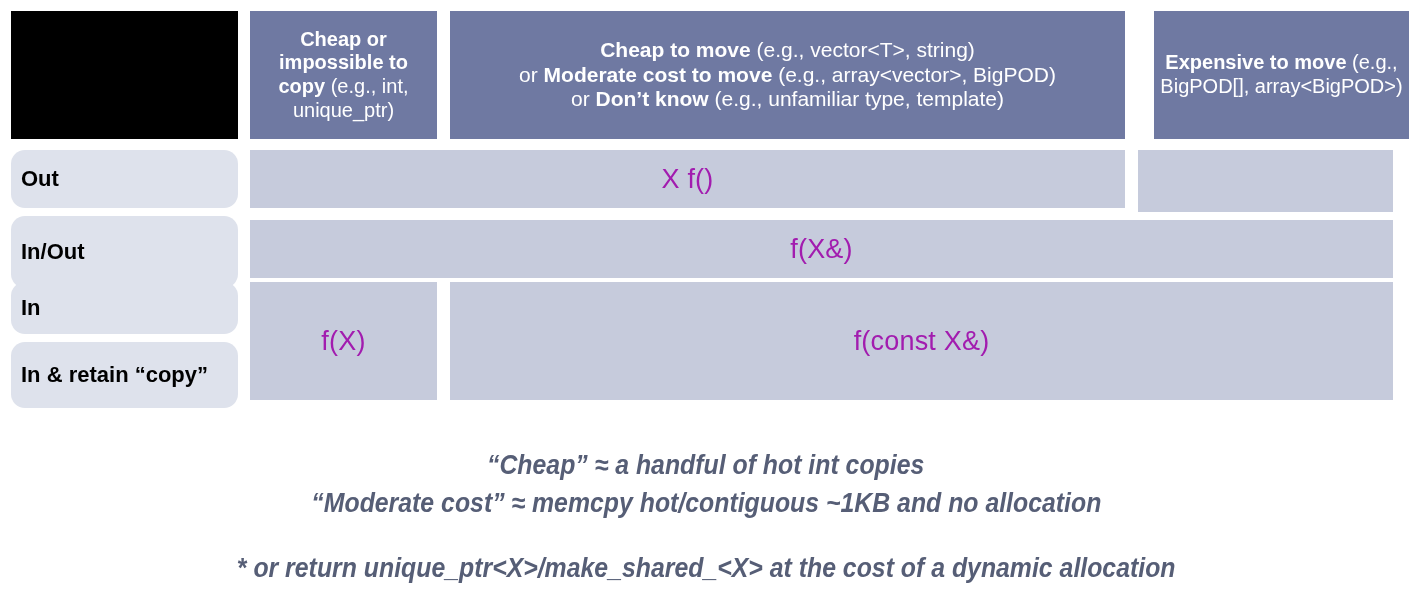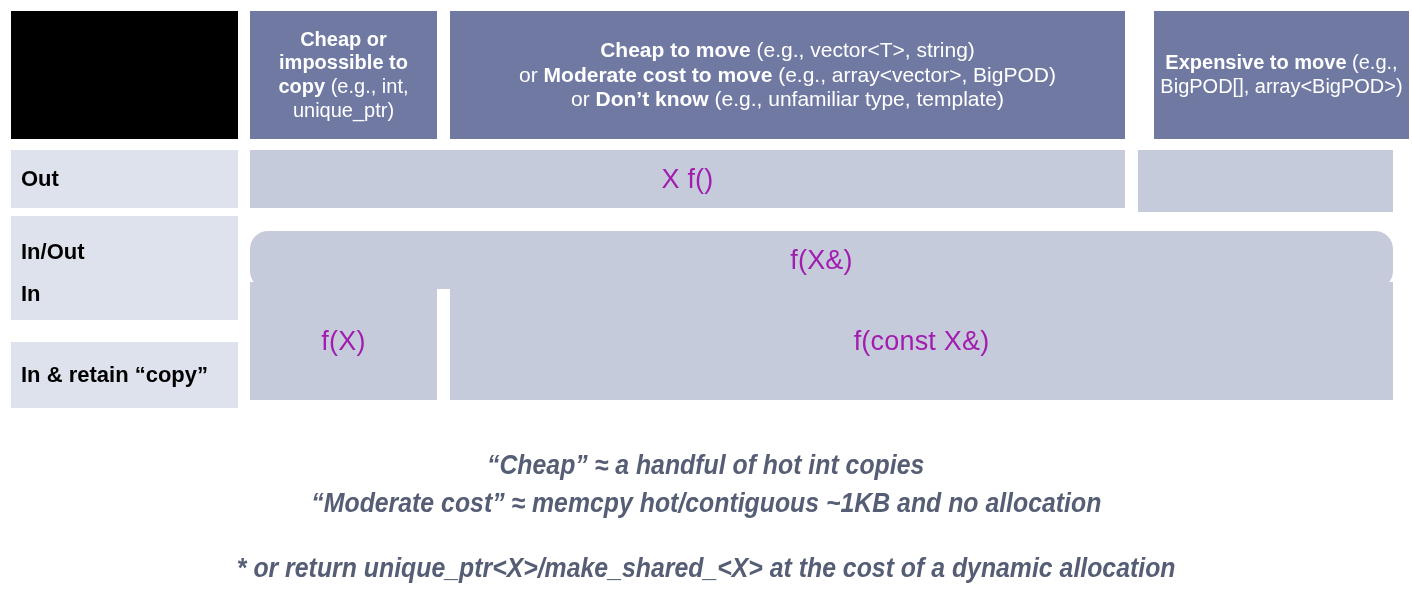--- a/index.html
+++ b/index.html
@@ -71,37 +71,38 @@
   .rowlabel {
     background: #dee2ec;
     color: #000000;
     left: 11px;
     width: 227px;
     justify-content: flex-start;
     text-align: left;
     padding-left: 10px;
     font-size: 22px;
     font-weight: 700;
+    border-radius: 14px;
   }
   .rl-1 { top: 150px; height: 58px; }
   .rl-2 { top: 216px; height: 72px; }
-  .rl-3 { top: 268px; height: 52px; }
+  .rl-3 { top: 282px; height: 52px; }
   .rl-4 { top: 342px; height: 66px; }
 
   
   .datacell {
     background: #c6cbdc;
     color: #a21caf;
     font-size: 27px;
     font-weight: 400;
     letter-spacing: 0.2px;
   }
   .dc-out      { left: 250px;  top: 150px; width: 875px; height: 58px; }
   .dc-out-exp  { left: 1138px; top: 150px; width: 255px; height: 62px; }
-  .dc-inout    { left: 250px;  top: 231px; width: 1143px; height: 58px; border-radius: 18px; }
+  .dc-inout    { left: 250px;  top: 220px; width: 1143px; height: 58px; }
   .dc-in-col1  { left: 250px;  top: 282px; width: 187px; height: 118px; }
   .dc-in-col23 { left: 450px;  top: 282px; width: 943px; height: 118px; }
 
   
   .footer {
     position: absolute;
     left: 0;
     top: 415px;
     width: 1412px;
     height: 189px;

